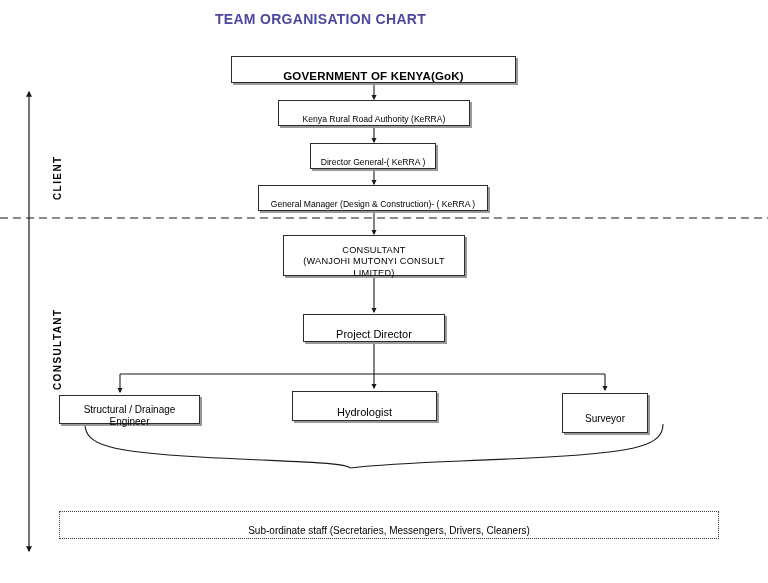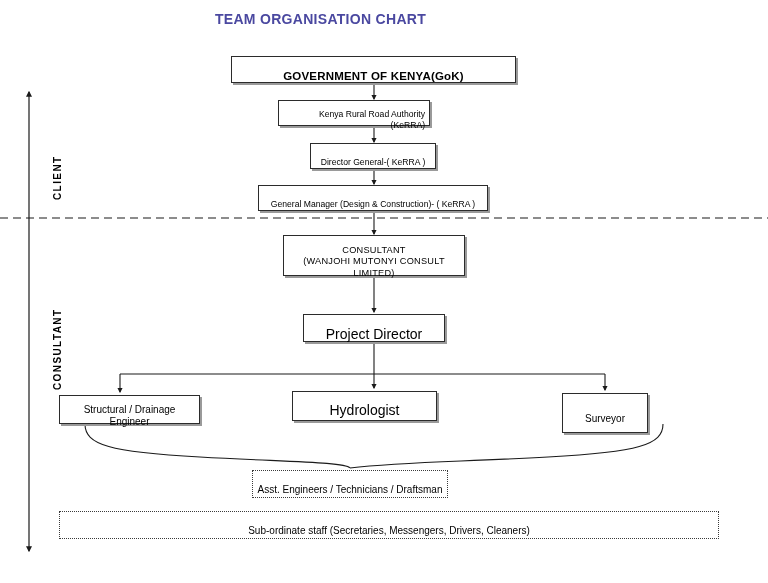--- a/index.html
+++ b/index.html
@@ -65,21 +65,21 @@
     letter-spacing: 0.2px;
   }
   .lvl-sub {
     font-size: 8.6px;
   }
   .lvl-consult {
     font-size: 9.2px;
     letter-spacing: 0.25px;
   }
   .lvl-role {
-    font-size: 14px;
+    font-size: 11px;
   }
   .lvl-small {
     font-size: 10px;
   }
   .side-label {
     position: absolute;
     color: #000000;
     font-size: 10px;
     font-weight: bold;
     letter-spacing: 1.4px;
@@ -135,21 +135,21 @@
 
   </svg>
 
   <div class="side-label" style="left:52px; top:200px;">CLIENT</div>
   <div class="side-label" style="left:52px; top:390px;">CONSULTANT</div>
 
   <div class="node shadowed lvl-top" style="left:231px; top:56px; width:285px; height:27px;">
     <span class="node-text">GOVERNMENT OF KENYA(GoK)</span>
   </div>
 
-  <div class="node shadowed lvl-sub" style="left:278px; top:100px; width:152px; height:26px;text-align:right;">
+  <div class="node shadowed lvl-sub" style="left:278px; top:100px; width:192px; height:26px;text-align:right;">
     <span class="node-text">Kenya Rural Road Authority  (KeRRA)</span>
   </div>
 
   <div class="node shadowed lvl-sub" style="left:310px; top:143px; width:126px; height:26px;text-align:center;">
     <span class="node-text">Director General-( KeRRA )</span>
   </div>
 
   <div class="node shadowed lvl-sub" style="left:258px; top:185px; width:230px; height:26px;">
     <span class="node-text">General Manager (Design &amp; Construction)- ( KeRRA )</span>
   </div>
@@ -160,29 +160,26 @@
   </div>
 
   <div class="node shadowed lvl-role" style="left:303px; top:314px; width:142px; height:28px;">
     <span class="node-text">Project Director</span>
   </div>
 
   <div class="node shadowed lvl-small" style="left:59px; top:395px; width:141px; height:29px;">
     <span class="node-text">Structural / Drainage Engineer</span>
   </div>
 
-  <div class="node shadowed lvl-role" style="left:292px; top:391px; width:145px; height:30px;align-items:flex-end;">
+  <div class="node shadowed lvl-role" style="left:292px; top:391px; width:145px; height:30px;">
     <span class="node-text">Hydrologist</span>
   </div>
 
   <div class="node shadowed lvl-small" style="left:562px; top:393px; width:86px; height:40px;">
     <span class="node-text">Surveyor</span>
   </div>
 
-  <div class="node dotted lvl-small" style="left:252px; top:470px; width:196px; height:28px;">
-    <span class="node-text">Asst. Engineers / Technicians / Draftsman</span>
-  </div>
 
   <div class="node dotted lvl-small" style="left:59px; top:511px; width:660px; height:28px;justify-content:center;">
     <span class="node-text">Sub-ordinate staff (Secretaries, Messengers, Drivers, Cleaners)</span>
   </div>
 
 </div>
 
 </body></html>

